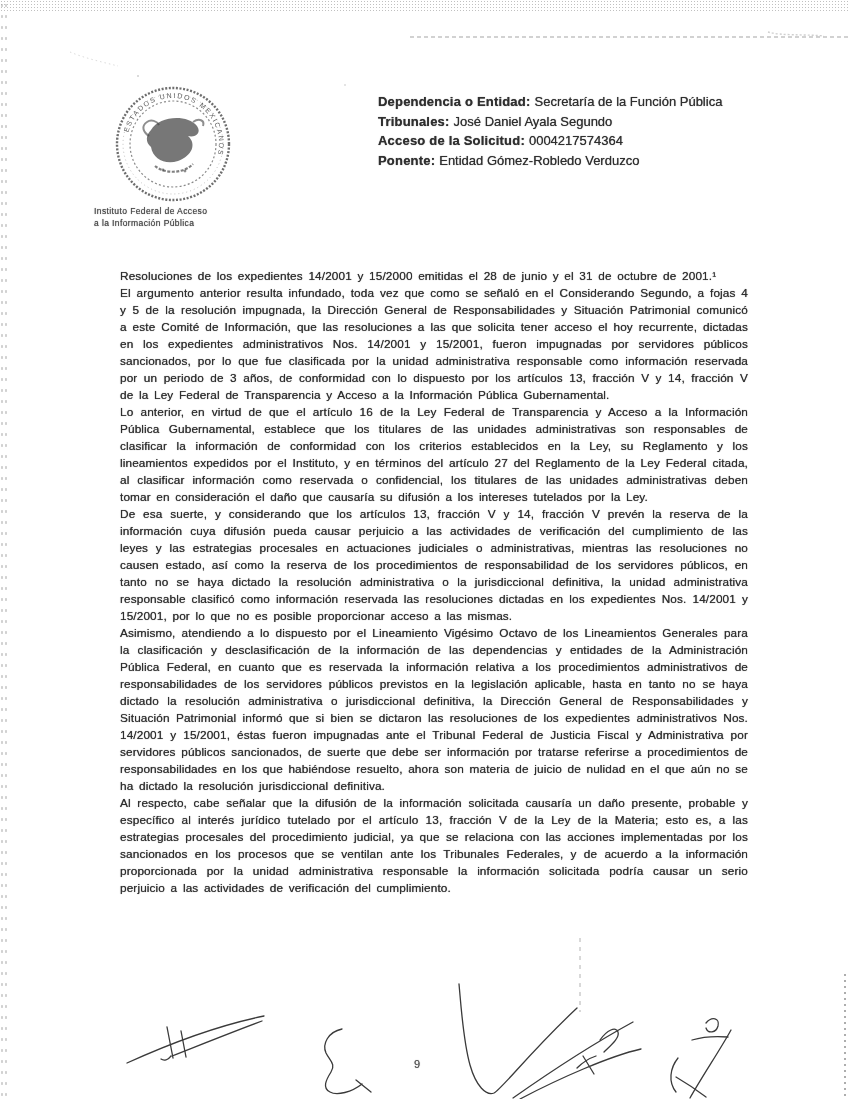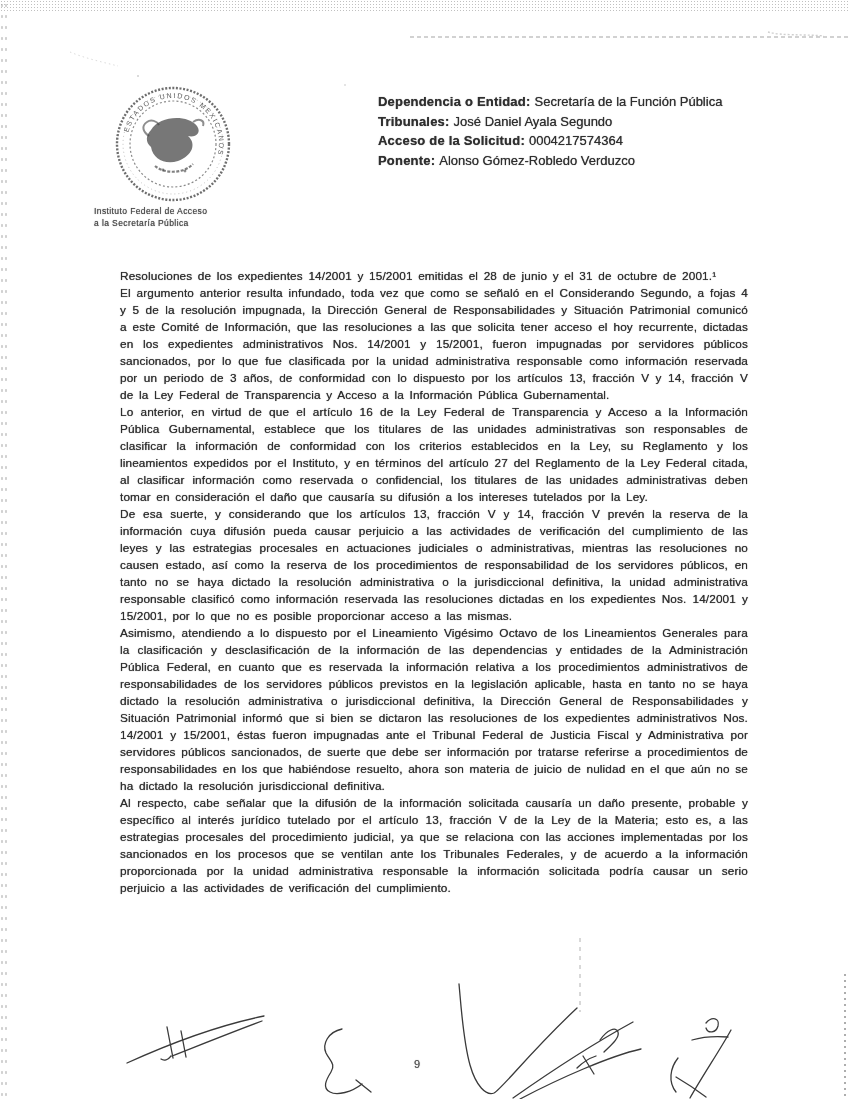--- a/index.html
+++ b/index.html
@@ -94,32 +94,32 @@
         <path d="M44,60 C38,56 36,50 42,46 C46,43 52,45 54,49" fill="none" stroke="#424242" stroke-width="2" opacity="0.6"></path>
         <path d="M88,46 C94,42 100,44 98,50" fill="none" stroke="#424242" stroke-width="2" opacity="0.6"></path>
         <path d="M50,90 C60,98 78,98 88,88" fill="none" stroke="#3c3c3c" stroke-width="2.2" stroke-dasharray="3 1.5" opacity="0.65"></path>
         <circle cx="58" cy="94" r="1.4" fill="#444" opacity="0.6"></circle>
         <circle cx="80" cy="95" r="1.4" fill="#444" opacity="0.6"></circle>
       </g>
     </svg>
   </div>
   <div class="seal-caption">
     <div>Instituto Federal de Acceso</div>
-    <div>a la Secretaría Pública</div>
+    <div>a la Información Pública</div>
   </div>
 
   <div class="header-block">
     <div class="hline"><span class="hlabel">Dependencia o Entidad:</span><span>Secretaría de la Función Pública</span></div>
     <div class="hline"><span class="hlabel">Tribunales:</span><span>José Daniel Ayala Segundo</span></div>
     <div class="hline"><span class="hlabel">Acceso de la Solicitud:</span><span>0004217574364</span></div>
-    <div class="hline"><span class="hlabel">Ponente:</span><span>Alonso Gómez-Robledo Verduzco</span></div>
+    <div class="hline"><span class="hlabel">Ponente:</span><span>Entidad Gómez-Robledo Verduzco</span></div>
   </div>
 
   <div class="body-text">
-    <p>Resoluciones de los expedientes 14/2001 y 15/2001 emitidas el 28 de junio y el 31 de octubre de 2001.¹</p>
+    <p>Resoluciones de los expedientes 14/2001 y 15/2000 emitidas el 28 de junio y el 31 de octubre de 2001.¹</p>
     <p>El argumento anterior resulta infundado, toda vez que como se señaló en el Considerando Segundo, a fojas 4 y 5 de la resolución impugnada, la Dirección General de Responsabilidades y Situación Patrimonial comunicó a este Comité de Información, que las resoluciones a las que solicita tener acceso el hoy recurrente, dictadas en los expedientes administrativos Nos. 14/2001 y 15/2001, fueron impugnadas por servidores públicos sancionados, por lo que fue clasificada por la unidad administrativa responsable como información reservada por un periodo de 3 años, de conformidad con lo dispuesto por los artículos 13, fracción V y 14, fracción V de la Ley Federal de Transparencia y Acceso a la Información Pública Gubernamental.</p>
     <p>Lo anterior, en virtud de que el artículo 16 de la Ley Federal de Transparencia y Acceso a la Información Pública Gubernamental, establece que los titulares de las unidades administrativas son responsables de clasificar la información de conformidad con los criterios establecidos en la Ley, su Reglamento y los lineamientos expedidos por el Instituto, y en términos del artículo 27 del Reglamento de la Ley Federal citada, al clasificar información como reservada o confidencial, los titulares de las unidades administrativas deben tomar en consideración el daño que causaría su difusión a los intereses tutelados por la Ley.</p>
     <p>De esa suerte, y considerando que los artículos 13, fracción V y 14, fracción V prevén la reserva de la información cuya difusión pueda causar perjuicio a las actividades de verificación del cumplimiento de las leyes y las estrategias procesales en actuaciones judiciales o administrativas, mientras las resoluciones no causen estado, así como la reserva de los procedimientos de responsabilidad de los servidores públicos, en tanto no se haya dictado la resolución administrativa o la jurisdiccional definitiva, la unidad administrativa responsable clasificó como información reservada las resoluciones dictadas en los expedientes Nos. 14/2001 y 15/2001, por lo que no es posible proporcionar acceso a las mismas.</p>
     <p>Asimismo, atendiendo a lo dispuesto por el Lineamiento Vigésimo Octavo de los Lineamientos Generales para la clasificación y desclasificación de la información de las dependencias y entidades de la Administración Pública Federal, en cuanto que es reservada la información relativa a los procedimientos administrativos de responsabilidades de los servidores públicos previstos en la legislación aplicable, hasta en tanto no se haya dictado la resolución administrativa o jurisdiccional definitiva, la Dirección General de Responsabilidades y Situación Patrimonial informó que si bien se dictaron las resoluciones de los expedientes administrativos Nos. 14/2001 y 15/2001, éstas fueron impugnadas ante el Tribunal Federal de Justicia Fiscal y Administrativa por servidores públicos sancionados, de suerte que debe ser información por tratarse referirse a procedimientos de responsabilidades en los que habiéndose resuelto, ahora son materia de juicio de nulidad en el que aún no se ha dictado la resolución jurisdiccional definitiva.</p>
     <p>Al respecto, cabe señalar que la difusión de la información solicitada causaría un daño presente, probable y específico al interés jurídico tutelado por el artículo 13, fracción V de la Ley de la Materia; esto es, a las estrategias procesales del procedimiento judicial, ya que se relaciona con las acciones implementadas por los sancionados en los procesos que se ventilan ante los Tribunales Federales, y de acuerdo a la información proporcionada por la unidad administrativa responsable la información solicitada podría causar un serio perjuicio a las actividades de verificación del cumplimiento.</p>
   </div>
 
   <div class="page-number">9</div>
 
   <svg class="sig-overlay" width="850" height="1099" viewBox="0 0 850 1099">

